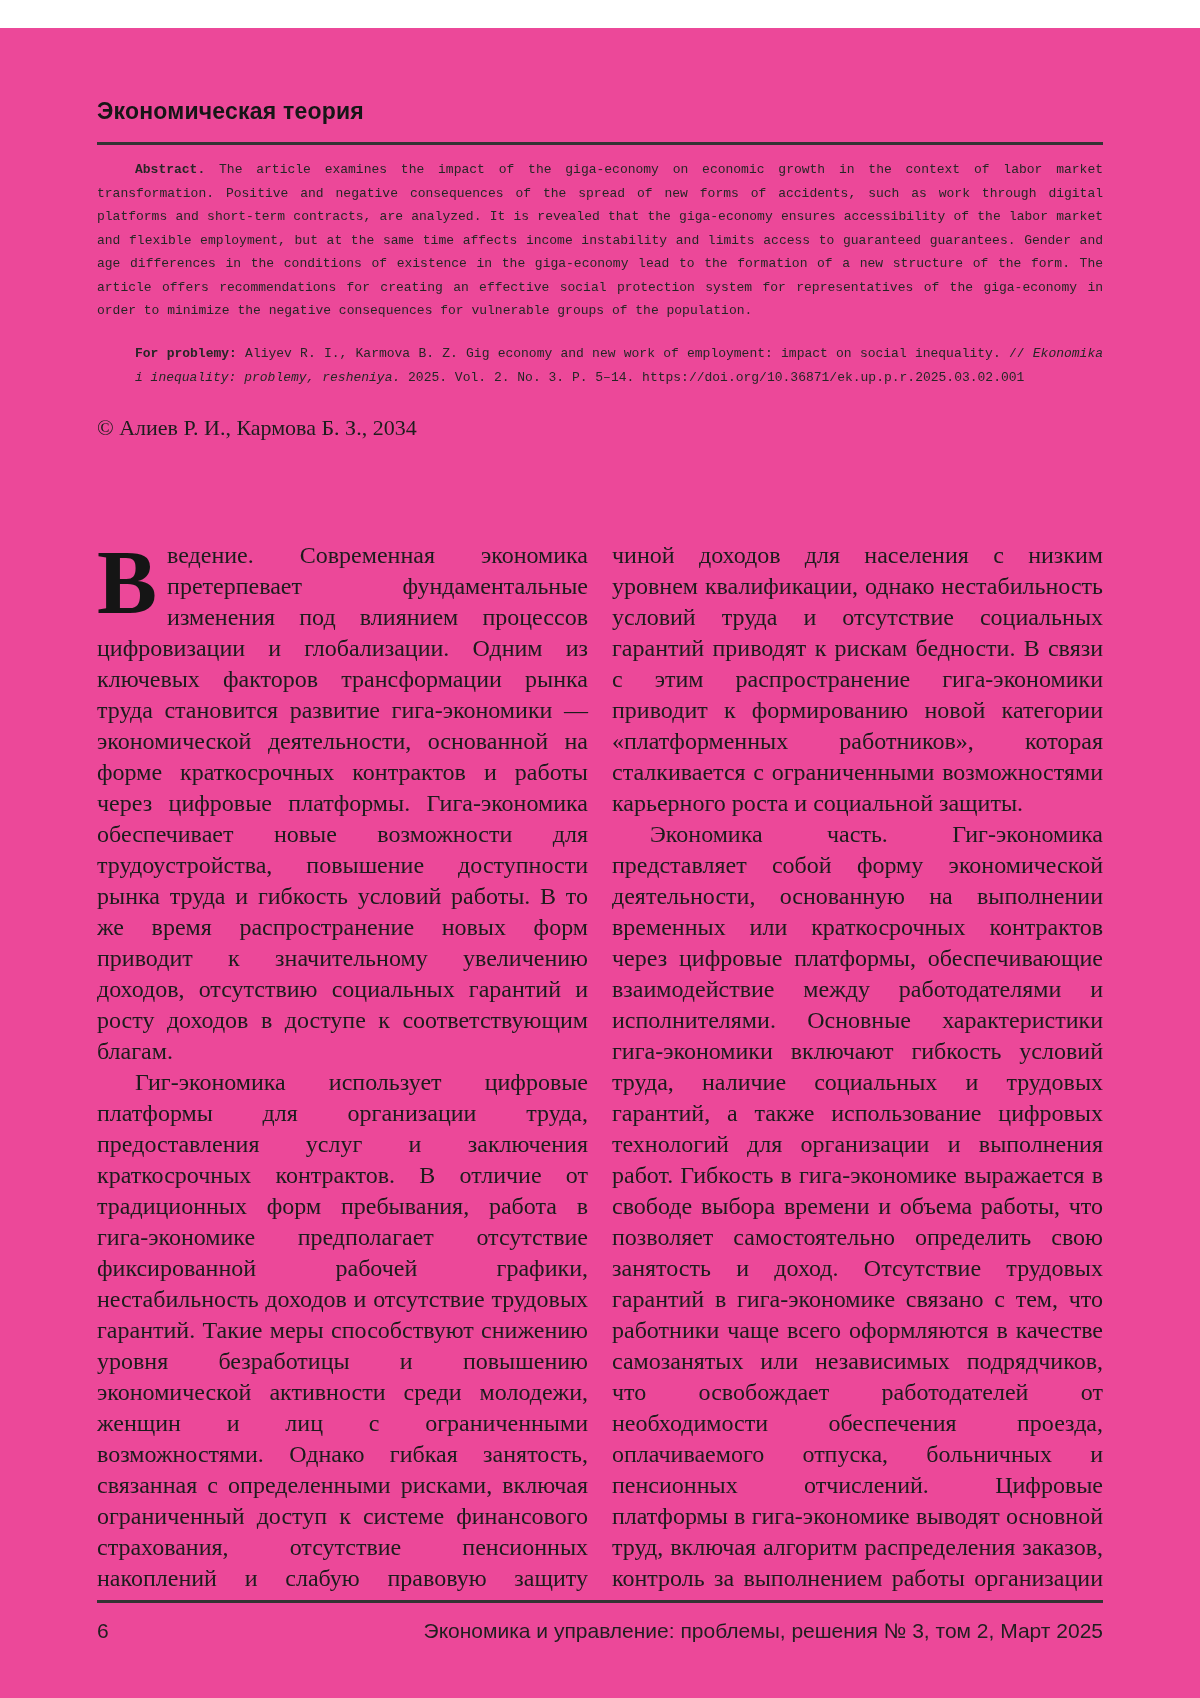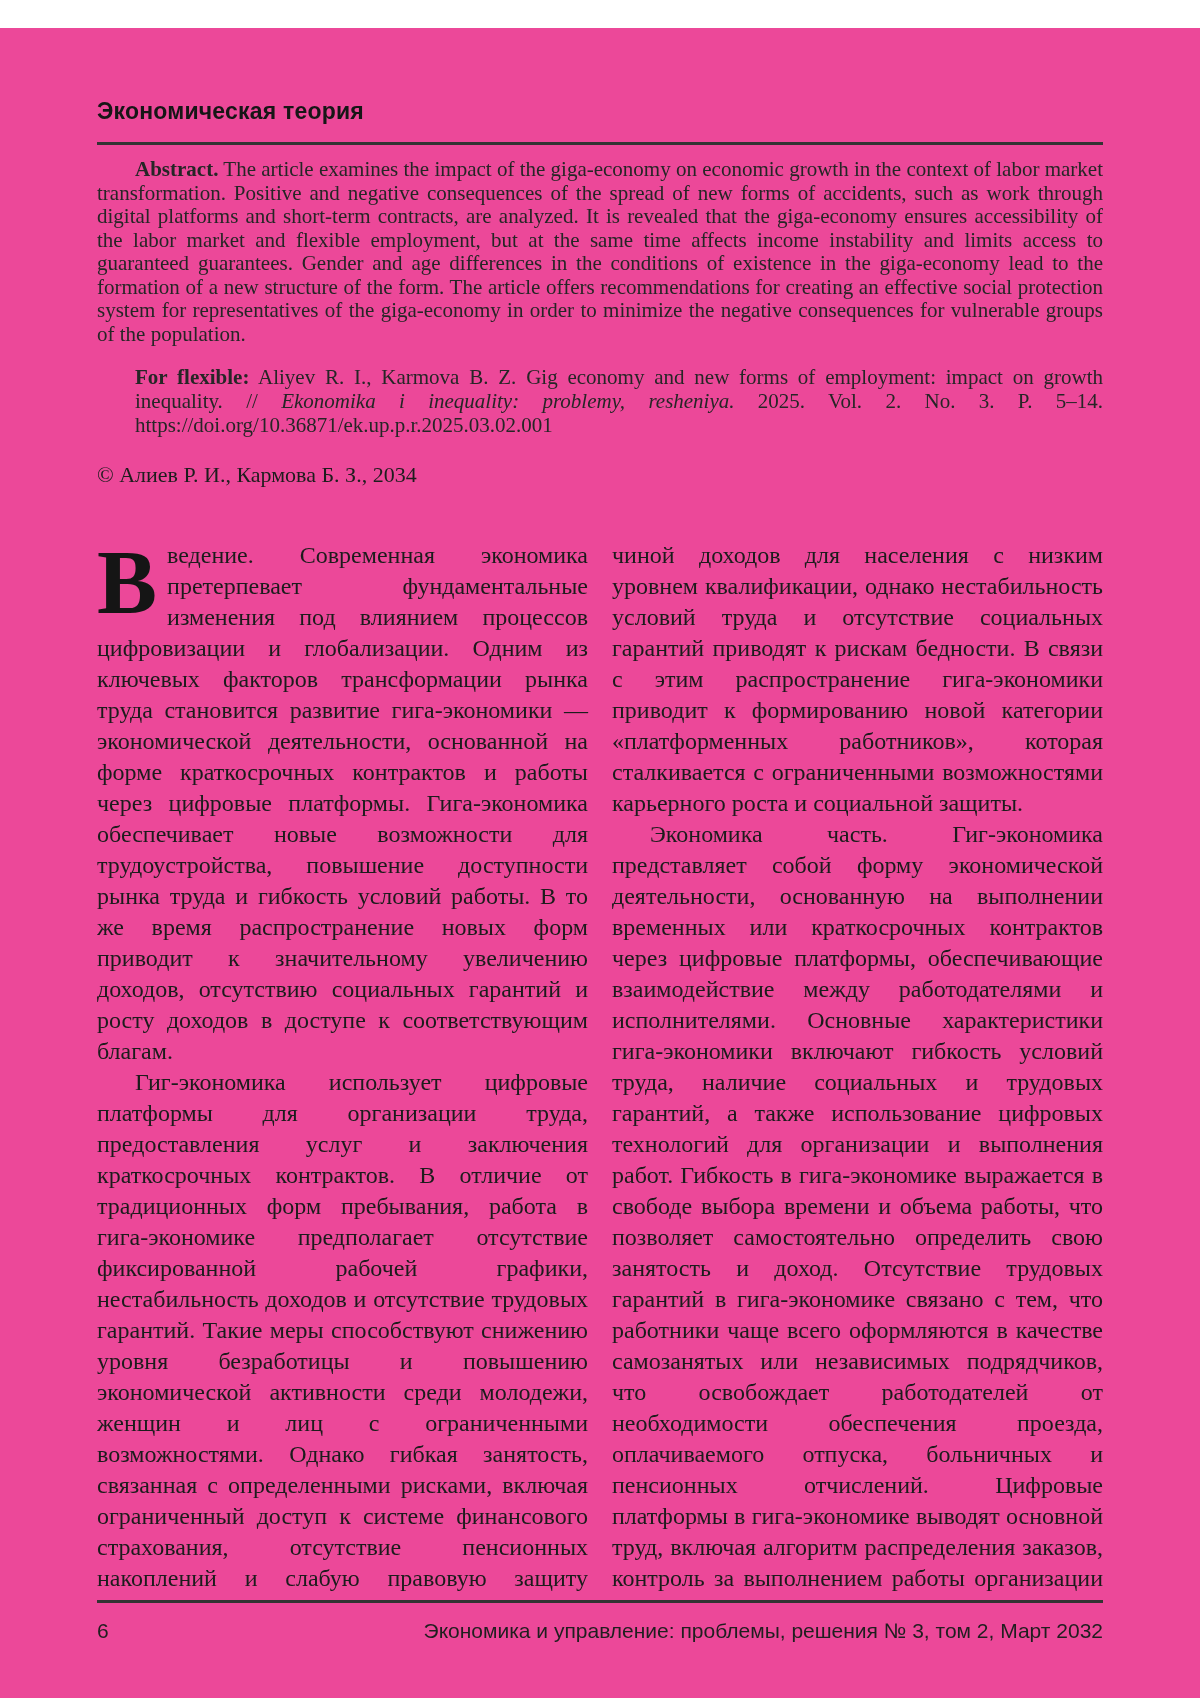--- a/index.html
+++ b/index.html
@@ -20,22 +20,22 @@
     font-family:"Liberation Sans", sans-serif;
     font-weight:bold;
     font-size:23px; line-height:27px;
     color:#161616;
     letter-spacing:0.2px;
   }
   .header-rule { margin-top:17px; height:3px; background:#333333; }
 
   
   .meta {
-    font-family:Liberation Serif, serif;
-    font-size:21px; line-height:23.5px;
+    font-family:Liberation Mono, monospace;
+    font-size:13px; line-height:23.5px;
     color:#262626;
     text-align:justify;
     margin-top:13px;
   }
   .meta p.indent-first { text-indent:38px; }
   .meta b { font-weight:bold; }
   .citation {
     margin-top:19px;
     margin-left:38px;
     line-height:24px;
@@ -103,22 +103,22 @@
       <div class="section-title">Экономическая теория</div>
       <div class="header-rule"></div>
     </div>
 
     <div class="meta">
       <p class="indent-first">
         <b>Abstract.</b>
         <span>The article examines the impact of the giga-economy on economic growth in the context of labor market transformation. Positive and negative consequences of the spread of new forms of accidents, such as work through digital platforms and short-term contracts, are analyzed. It is revealed that the giga-economy ensures accessibility of the labor market and flexible employment, but at the same time affects income instability and limits access to guaranteed guarantees. Gender and age differences in the conditions of existence in the giga-economy lead to the formation of a new structure of the form. The article offers recommendations for creating an effective social protection system for representatives of the giga-economy in order to minimize the negative consequences for vulnerable groups of the population.</span>
       </p>
       <p class="citation">
-        <b>For flexible:</b>
-        <span>Aliyev R. I., Karmova B. Z. Gig economy and new forms of employment: impact on growth inequality. //</span>
+        <b>For problemy:</b>
+        <span>Aliyev R. I., Karmova B. Z. Gig economy and new work of employment: impact on social inequality. //</span>
         <i>Ekonomika i inequality: problemy, resheniya.</i>
         <span>2025. Vol. 2. No. 3. P. 5–14. https://doi.org/10.36871/ek.up.p.r.2025.03.02.001</span>
       </p>
     </div>
 
     <p class="copyright">© Алиев Р. И., Кармова Б. З., 2034</p>
   </div>
 
   <div class="columns">
     <div class="col">
@@ -143,16 +143,16 @@
         <span>представляет собой форму экономической деятельности, основанную на выполнении временных или краткосрочных контрактов через цифровые платформы, обеспечивающие взаимодействие между работодателями и исполнителями. Основные характеристики гига-экономики включают гибкость условий труда, наличие социальных и трудовых гарантий, а также использование цифровых технологий для организации и выполнения работ. Гибкость в гига-экономике выражается в свободе выбора времени и объема работы, что позволяет самостоятельно определить свою занятость и доход. Отсутствие трудовых гарантий в гига-экономике связано с тем, что работники чаще всего оформляются в качестве самозанятых или независимых подрядчиков, что освобождает работодателей от необходимости обеспечения проезда, оплачиваемого отпуска, больничных и пенсионных отчислений. Цифровые платформы в гига-экономике выводят основной труд, включая алгоритм распределения заказов, контроль за выполнением работы организации и расчет вознаграждения.</span>
       </p>
 
     </div>
   </div>
 
   <div class="footer">
     <div class="footer-rule"></div>
     <div class="footer-row">
       <span>6</span>
-      <span>Экономика и управление: проблемы, решения № 3, том 2, Март 2032</span>
+      <span>Экономика и управление: проблемы, решения № 3, том 2, Март 2025</span>
     </div>
   </div>
 </div>
 
 </body></html>

